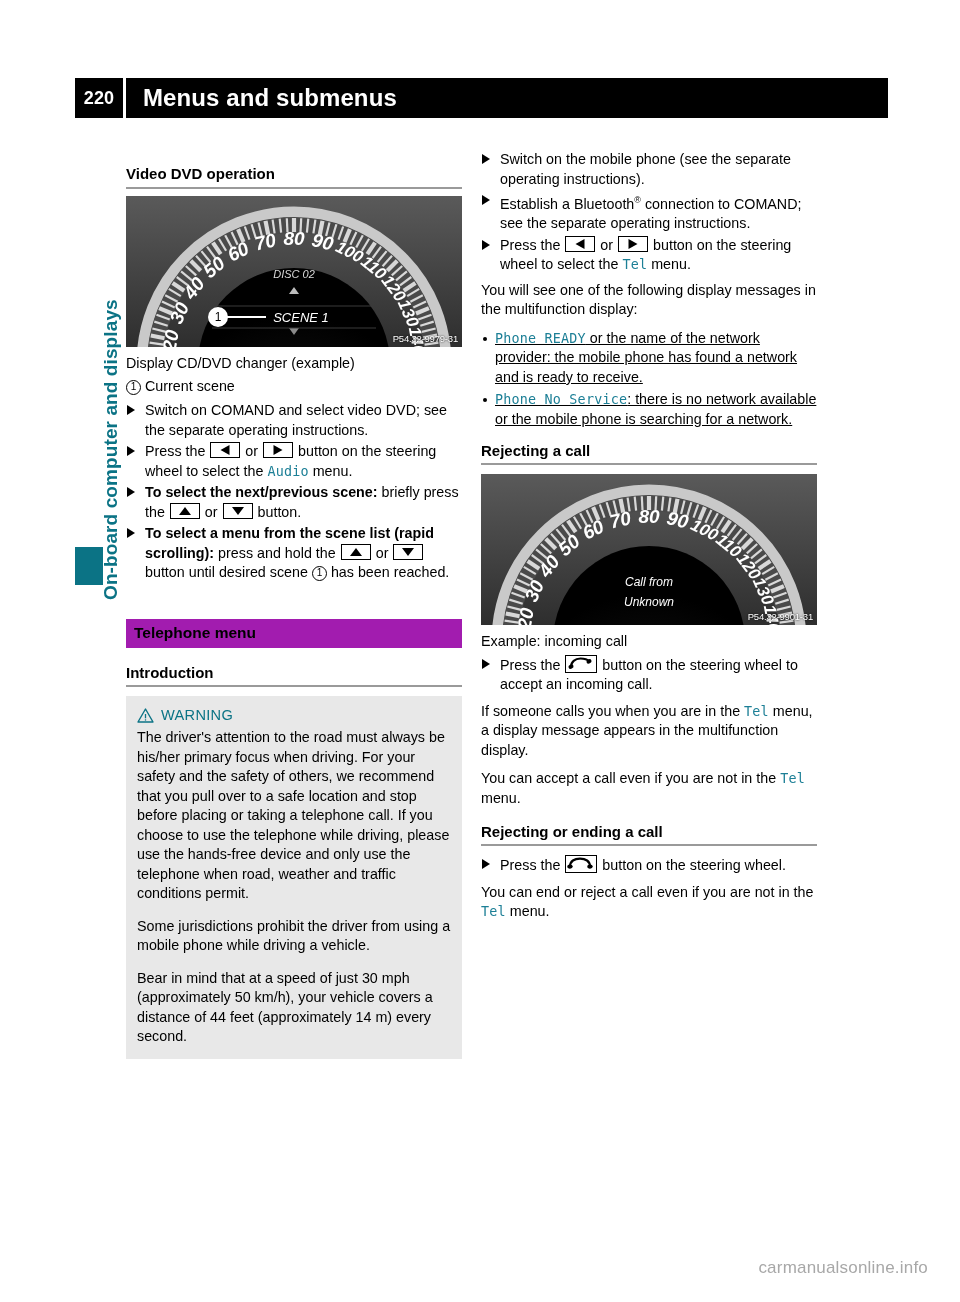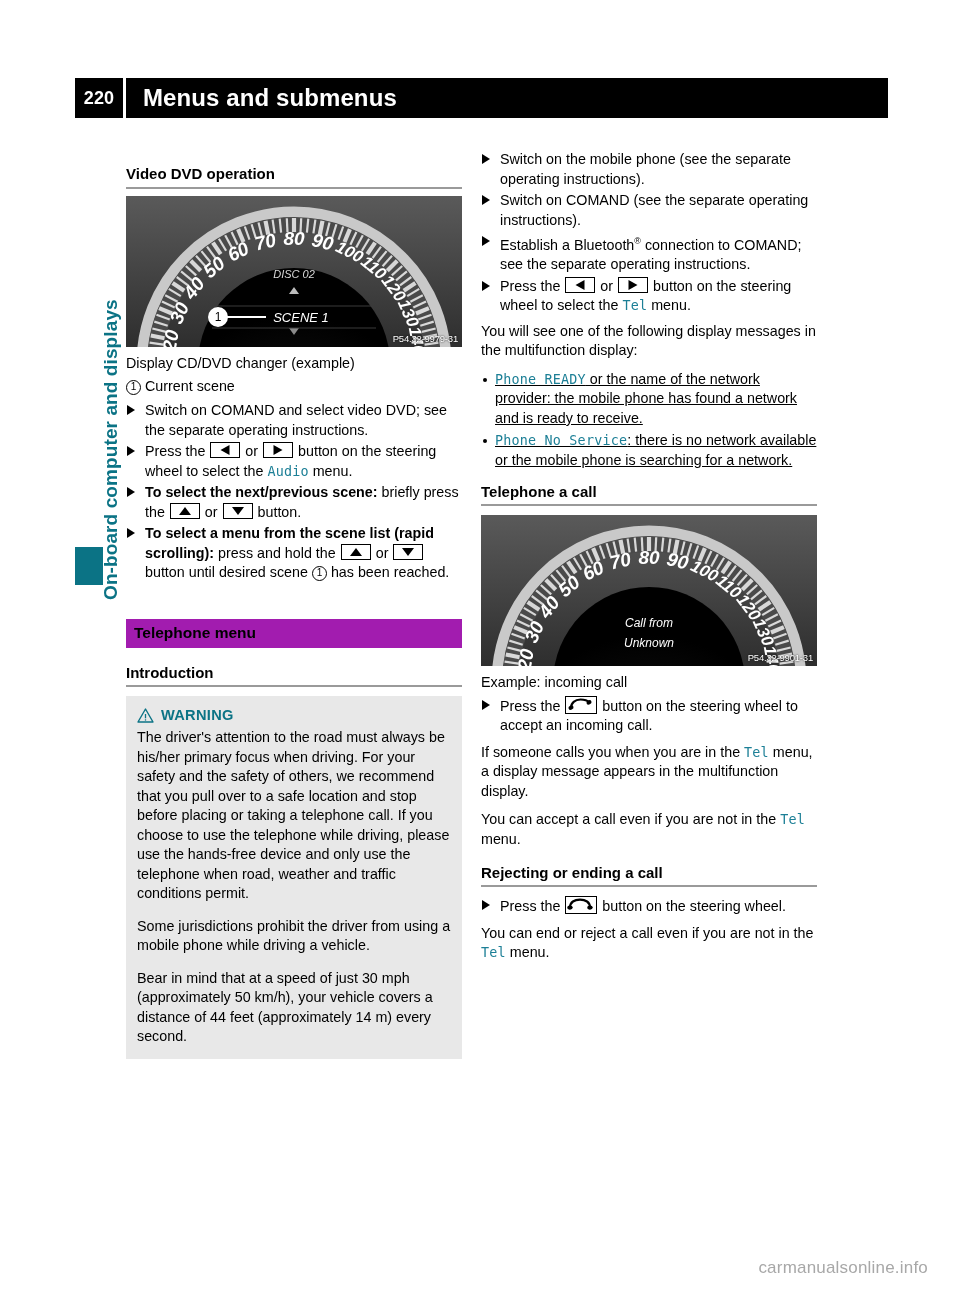--- a/index.html
+++ b/index.html
@@ -224,21 +224,21 @@
     margin: 0;
   }
   .warn-head {
     display: flex;
     align-items: center;
     gap: 7px;
     margin-bottom: 5px;
   }
   .warn-head-text {
     color: #0b7385;
-    font-weight: bold;
+    font-weight: normal;
     font-size: 14.6px;
     letter-spacing: 0.3px;
   }
   .warnbox .para { margin-bottom: 13px; }
   .warnbox .para:last-child { margin-bottom: 0; }
 
   
   .figure {
     width: 336px;
     height: 151px;
@@ -421,35 +421,34 @@
         <div class="para">The driver's attention to the road must always be his/her primary focus when driving. For your safety and the safety of others, we recommend that you pull over to a safe location and stop before placing or taking a telephone call. If you choose to use the telephone while driving, please use the hands-free device and only use the telephone when road, weather and traffic conditions permit.</div>
         <div class="para">Some jurisdictions prohibit the driver from using a mobile phone while driving a vehicle.</div>
         <div class="para">Bear in mind that at a speed of just 30 mph (approximately 50 km/h), your vehicle covers a distance of 44 feet (approximately 14 m) every second.</div>
       </div>
   </div>
 </div>
 
 <div class="col col-right">
   <div id="right-steps-top">
       <div class="step"><span class="tri"></span>Switch on the mobile phone (see the separate operating instructions).</div>
-      <div class="step"><span class="tri"></span>Switch on COMAND (see the separate operating instructions).</div>
       <div class="step"><span class="tri"></span>Establish a Bluetooth<sup style="font-size: 9px;">®</sup> connection to COMAND; see the separate operating instructions.</div>
       <div class="step"><span class="tri"></span>Press the <span class="key k-left"><i class="ar"></i></span> or <span class="key k-right"><i class="ar"></i></span> button on the steering wheel to select the <span class="mono-teal">Tel</span> menu.</div>
     </div>
 
   <div class="para" style="margin-top:6px">You will see one of the following display messages in the multifunction display:</div>
 
   <div id="right-messages">
       <div class="dotitem"><span class="dot"></span><span class="mono-teal">Phone READY</span> or the name of the network provider: the mobile phone has found a network and is ready to receive.</div>
       <div class="dotitem"><span class="dot"></span><span class="mono-teal">Phone No Service</span>: there is no network available or the mobile phone is searching for a network.</div>
     </div>
 
   <div style="height:10px"></div>
 
-  <h3 class="h-sub">Telephone a call</h3>
+  <h3 class="h-sub">Rejecting a call</h3>
 
   <div class="figure" id="fig-right"><svg width="336" height="151" viewBox="0 0 336 151">
     <defs>
       <linearGradient id="ginstrument-cluster-incoming-call" x1="0" y1="0" x2="0" y2="1">
         <stop offset="0%" stop-color="#5a5a5a"></stop>
             <stop offset="100%" stop-color="#2e2e2e"></stop>
       </linearGradient>
       <radialGradient id="rinstrument-cluster-incoming-call" cx="50%" cy="100%" r="75%">
         <stop offset="0%" stop-color="#1a1a1a"></stop>
             <stop offset="100%" stop-color="#000000"></stop>

